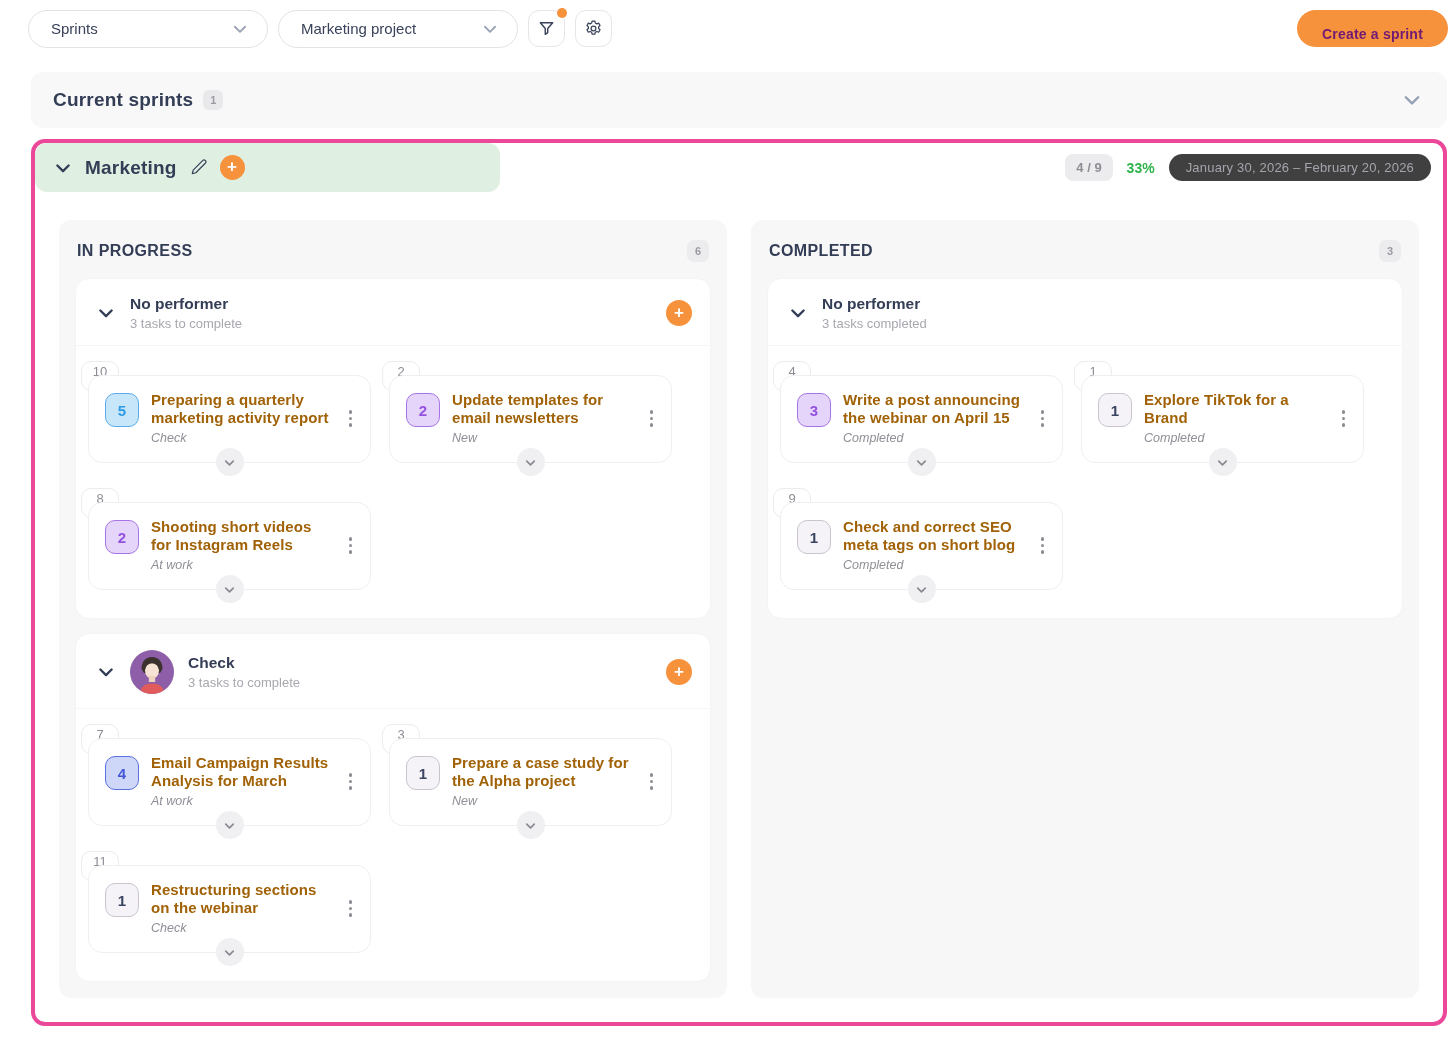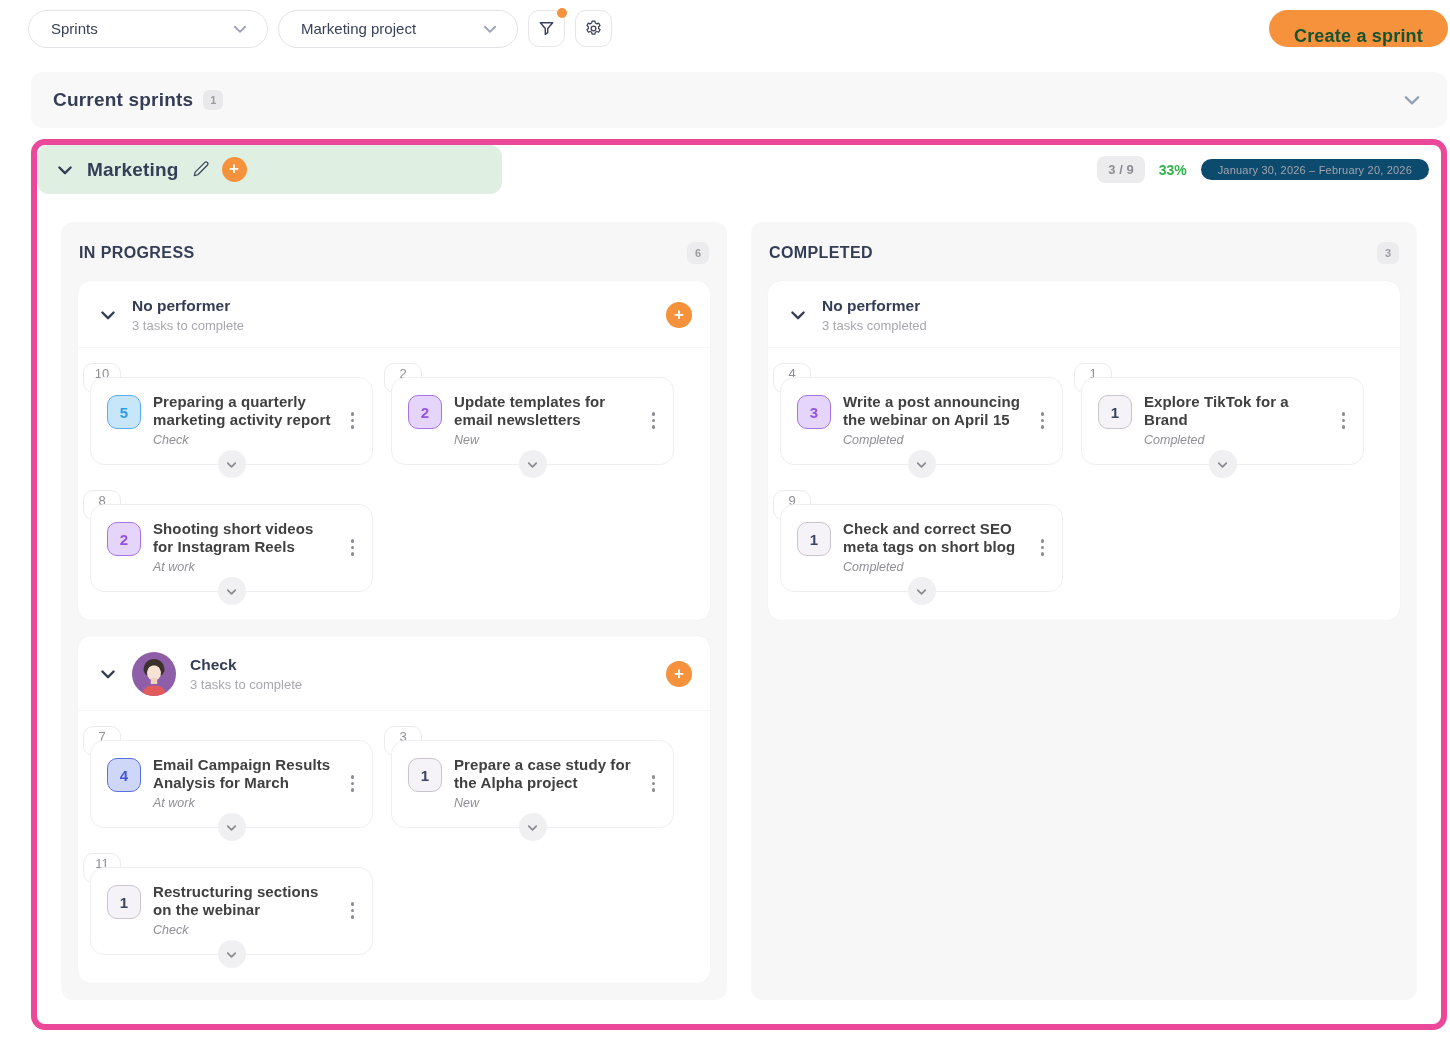--- a/index.html
+++ b/index.html
@@ -24,41 +24,41 @@
     position:relative; width:37px; height:37px; border:1px solid #E6E6EA; border-radius:11px;
     background:#fff; display:flex; align-items:center; justify-content:center; margin-right:10px; cursor:pointer;
   }
   .icon-btn .dot {
     position:absolute; top:-3px; right:-3px; width:10px; height:10px; border-radius:50%;
     background:var(--accent-orange,#F6913C);
   }
   .spacer { flex:1; }
   .create-btn {
     height:37px; padding:16px 25px; border:none; border-radius:19px;
-    background:var(--accent-orange,#F6913C); color:#14532d; font-size:18px; font-weight:700;
+    background:var(--accent-orange,#F6913C); color:#701a75; font-size:14px; font-weight:700;
     font-family:inherit; letter-spacing:.2px; cursor:pointer; margin-right:0;
   }
 
   
   .section-bar {
     margin:16px 14px 0 20px; height:56px; background:#F8F8F9; border-radius:12px;
     display:flex; align-items:center; padding:0 24px 0 22px; cursor:pointer;
   }
   .section-bar:first-of-type { margin-top:22px; }
   .section-title { font-size:19px; font-weight:700; color:#333D55; letter-spacing:.2px; }
   .count-badge {
     min-width:20px; height:20px; padding:0 6px; margin-left:10px; border-radius:6px;
     background:#E9E9EB; color:#9B9BA3; font-size:11px; font-weight:600;
     display:inline-flex; align-items:center; justify-content:center;
   }
   .section-bar .chev { margin-left:auto; color:#93A0B4; display:flex; }
 
   
   .sprint {
-    margin:11px 14px 0 20px; border:6px solid #ec4899; border-radius:14px;
+    margin:11px 14px 0 20px; border:4px solid #ec4899; border-radius:14px;
     padding:0 0 24px 0; background:#fff;
   }
   .sprint-header { display:flex; align-items:center; height:49px; }
   .sprint-title-wrap {
     display:flex; align-items:center; gap:12px; width:465px; height:49px;
     background:var(--sprint-header-green,#DFF0E3); border-radius:12px; padding:0 16px 0 18px;
   }
   .sprint-toggle { display:flex; color:#333D55; cursor:pointer; background:none; border:none; padding:0; }
   .sprint-name { font-size:19px; font-weight:600; color:#333D55; letter-spacing:.2px; }
   .edit-btn { display:flex; background:none; border:none; padding:0; cursor:pointer; }
@@ -68,22 +68,22 @@
   }
   .add-btn::before { content:"+"; position:absolute; inset:0; display:flex; align-items:center;
     justify-content:center; font-size:17px; font-weight:600; line-height:1; padding-bottom:2px; }
   .sprint-stats { margin-left:auto; display:flex; align-items:center; gap:14px; padding-right:12px; }
   .ratio-pill {
     height:27px; padding:0 11px; border-radius:8px; background:#ECECEE; color:#8D8D95;
     font-size:13px; font-weight:600; display:flex; align-items:center;
   }
   .percent { font-size:14px; font-weight:700; color:var(--progress-green,#2EB44B); }
   .date-pill {
-    height:21px; padding:0 17px; border-radius:16px; background:#0c4a6e; color:#A4A4AC;
-    font-size:11px; display:flex; align-items:center; letter-spacing:.2px;
+    height:27px; padding:0 17px; border-radius:16px; background:#404040; color:#A4A4AC;
+    font-size:13px; display:flex; align-items:center; letter-spacing:.2px;
   }
 
   
   .board { display:flex; gap:24px; padding:0 24px; margin-top:28px; align-items:stretch; }
   .column { flex:1; background:#F7F7F8; border-radius:12px; padding:14px 16px 16px; }
   .col-head { display:flex; align-items:center; height:34px; padding:0 2px; }
   .col-title { font-size:16px; font-weight:700; color:#333D55; letter-spacing:.4px; }
   .col-count {
     margin-left:auto; min-width:22px; height:22px; padding:0 6px; border-radius:7px;
     background:#ECECEE; color:#9B9BA3; font-size:11px; font-weight:600;
@@ -118,21 +118,21 @@
   .chip {
     width:34px; height:34px; border-radius:10px; flex:0 0 auto;
     display:flex; align-items:center; justify-content:center;
     font-size:15px; font-weight:700; margin-top:2px;
   }
   .chip-blue   { background:#C7E6FA; border:1.5px solid #5AACEE; color:#2E9BE4; }
   .chip-purple { background:#E6D5FA; border:1.5px solid #A873E6; color:#9353DE; }
   .chip-indigo { background:#CFD7F9; border:1.5px solid #5A6FE0; color:#4356D6; }
   .chip-gray   { background:#F5F3F7; border:1.5px solid #C9C4CE; color:#3A4563; }
   .task-main { flex:1; min-width:0; }
-  .task-title { font-size:15px; font-weight:600; color:#404040; line-height:1.22; letter-spacing:.1px; }
+  .task-title { font-size:15px; font-weight:600; color:#a16207; line-height:1.22; letter-spacing:.1px; }
   .task-status { font-size:12.5px; font-style:italic; color:#8F8F97; margin-top:3px; }
   .dots { display:flex; flex-direction:column; gap:3px; align-self:center; padding:4px 6px; cursor:pointer; }
   .dots i { width:3.5px; height:3.5px; border-radius:50%; background:#8C8C94; }
   .expand {
     position:absolute; left:50%; bottom:-14px; transform:translateX(-50%);
     width:28px; height:28px; border-radius:50%; background:#F0F0F2; border:none; cursor:pointer;
     display:flex; align-items:center; justify-content:center; color:#8A8A92; z-index:2;
   }
 </style>
 </head>
@@ -201,21 +201,21 @@
         <button class="edit-btn">
           <span style="display:flex">
             <svg width="19" height="19" viewBox="0 0 20 20">
                 <path d="M3.5 16.5l.9-3.8L14.6 2.5a1.7 1.7 0 0 1 2.4 0l.4.4a1.7 1.7 0 0 1 0 2.4L7.2 15.5l-3.7 1z" fill="none" stroke="#39425A" stroke-width="1.3" stroke-linejoin="round"></path>
               </svg>
           </span>
         </button>
         <button class="add-btn"></button>
       </div>
       <div class="sprint-stats">
-        <span class="ratio-pill">3 / 9</span>
+        <span class="ratio-pill">4 / 9</span>
         <span class="percent">33%</span>
         <span class="date-pill">January 30, 2026 – February 20, 2026</span>
       </div>
     </div>
     <div class="board" id="board">
   <div class="column">
     <div class="col-head">
       <span class="col-title">IN PROGRESS</span>
       <span class="col-count">6</span>
     </div>

